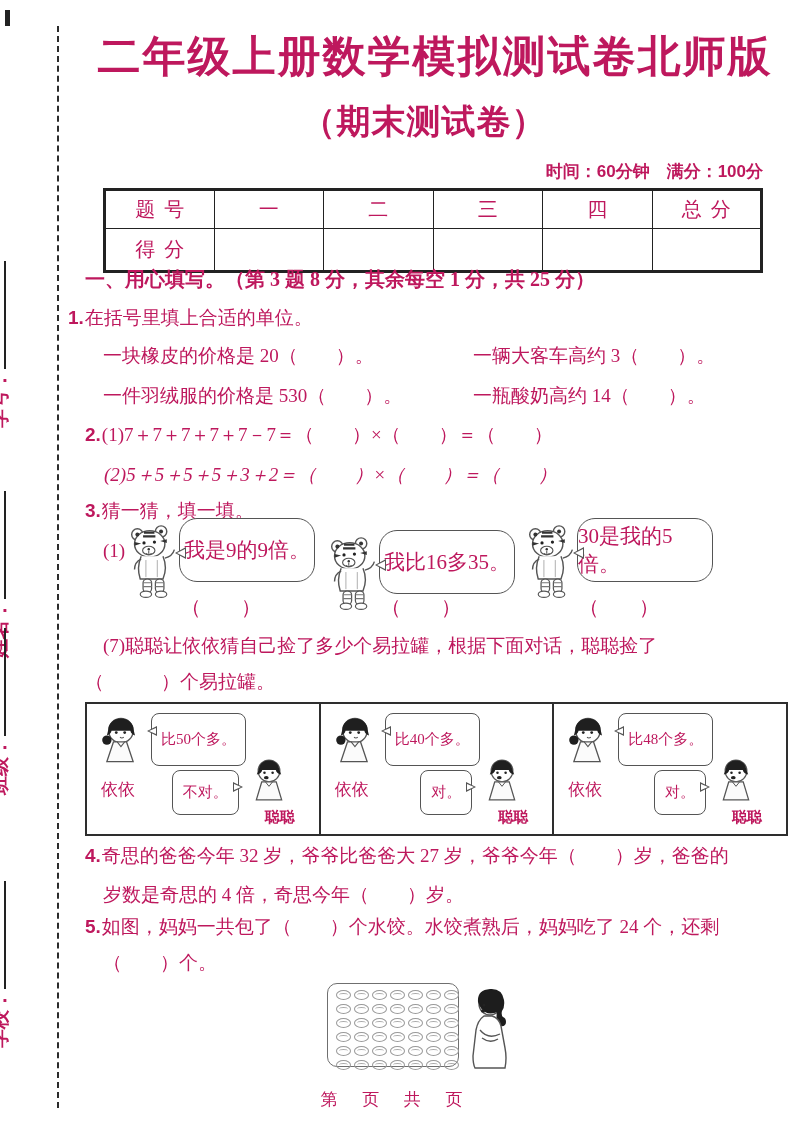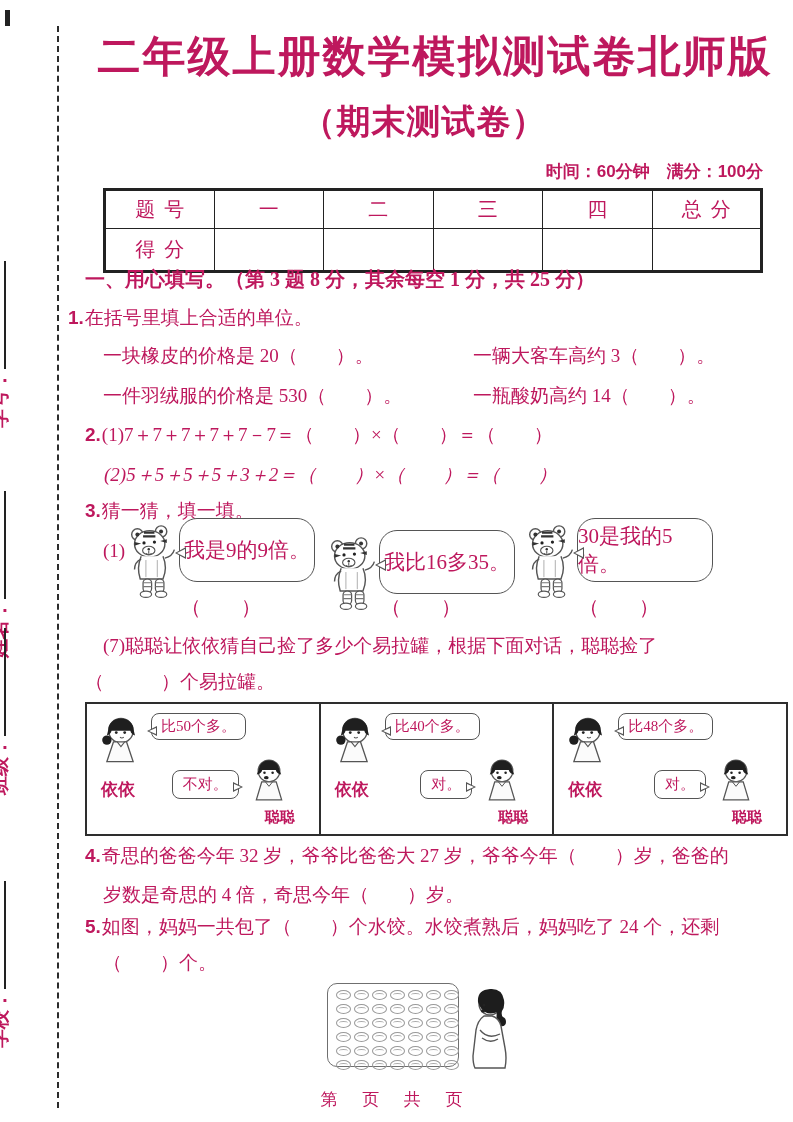--- a/index.html
+++ b/index.html
@@ -59,28 +59,28 @@
             border-right:8px solid #fff;}
   .answer-blank{position:absolute;top:594px;width:190px;text-align:center;font-size:20px;}
   .ab-0{left:126px;} .ab-1{left:326px;} .ab-2{left:524px;}
 
   
   .panels{position:absolute;left:85px;top:702px;width:699px;height:130px;border:2.4px solid #2e2e2e;
           display:flex;background:#fff;}
   .panel{flex:1;position:relative;border-left:2px solid #2e2e2e;}
   .panel:first-child{border-left:none;}
   .girl-svg{position:absolute;left:8px;top:7px;width:50px;height:60px;}
-  .g-bubble{position:absolute;left:64px;top:9px;padding:3px 9px;border:1.5px solid #555;
+  .g-bubble{position:absolute;left:64px;top:9px;padding:16px 9px;border:1.5px solid #555;
             border-radius:8px;font-size:15px;background:#fff;white-space:nowrap;}
   .g-bubble::before{content:"";position:absolute;left:-10px;top:12px;border:5px solid transparent;
             border-right:10px solid #555;}
   .g-bubble::after{content:"";position:absolute;left:-6px;top:14px;border:3px solid transparent;
             border-right:7px solid #fff;}
-  .girl-label{position:absolute;left:14px;top:74px;font-size:17px;font-weight:bold;}
-  .b-bubble{position:absolute;right:80px;top:66px;padding:4px 10px;border:1.5px solid #555;
+  .girl-label{position:absolute;left:14px;top:74px;font-size:17px;font-weight:normal;}
+  .b-bubble{position:absolute;right:80px;top:66px;padding:12px 10px;border:1.5px solid #555;
             border-radius:8px;font-size:15px;background:#fff;white-space:nowrap;}
   .b-bubble::before{content:"";position:absolute;right:-10px;top:11px;border:5px solid transparent;
             border-left:10px solid #555;}
   .b-bubble::after{content:"";position:absolute;right:-6px;top:13px;border:3px solid transparent;
             border-left:7px solid #fff;}
   .boy-svg{position:absolute;right:28px;top:48px;width:44px;height:56px;}
   .boy-label{position:absolute;right:24px;top:104px;font-size:15px;font-weight:bold;}
 
   
   .tray{position:absolute;left:327px;top:983px;width:114px;height:70px;border:1.8px solid #6f6f6f;

